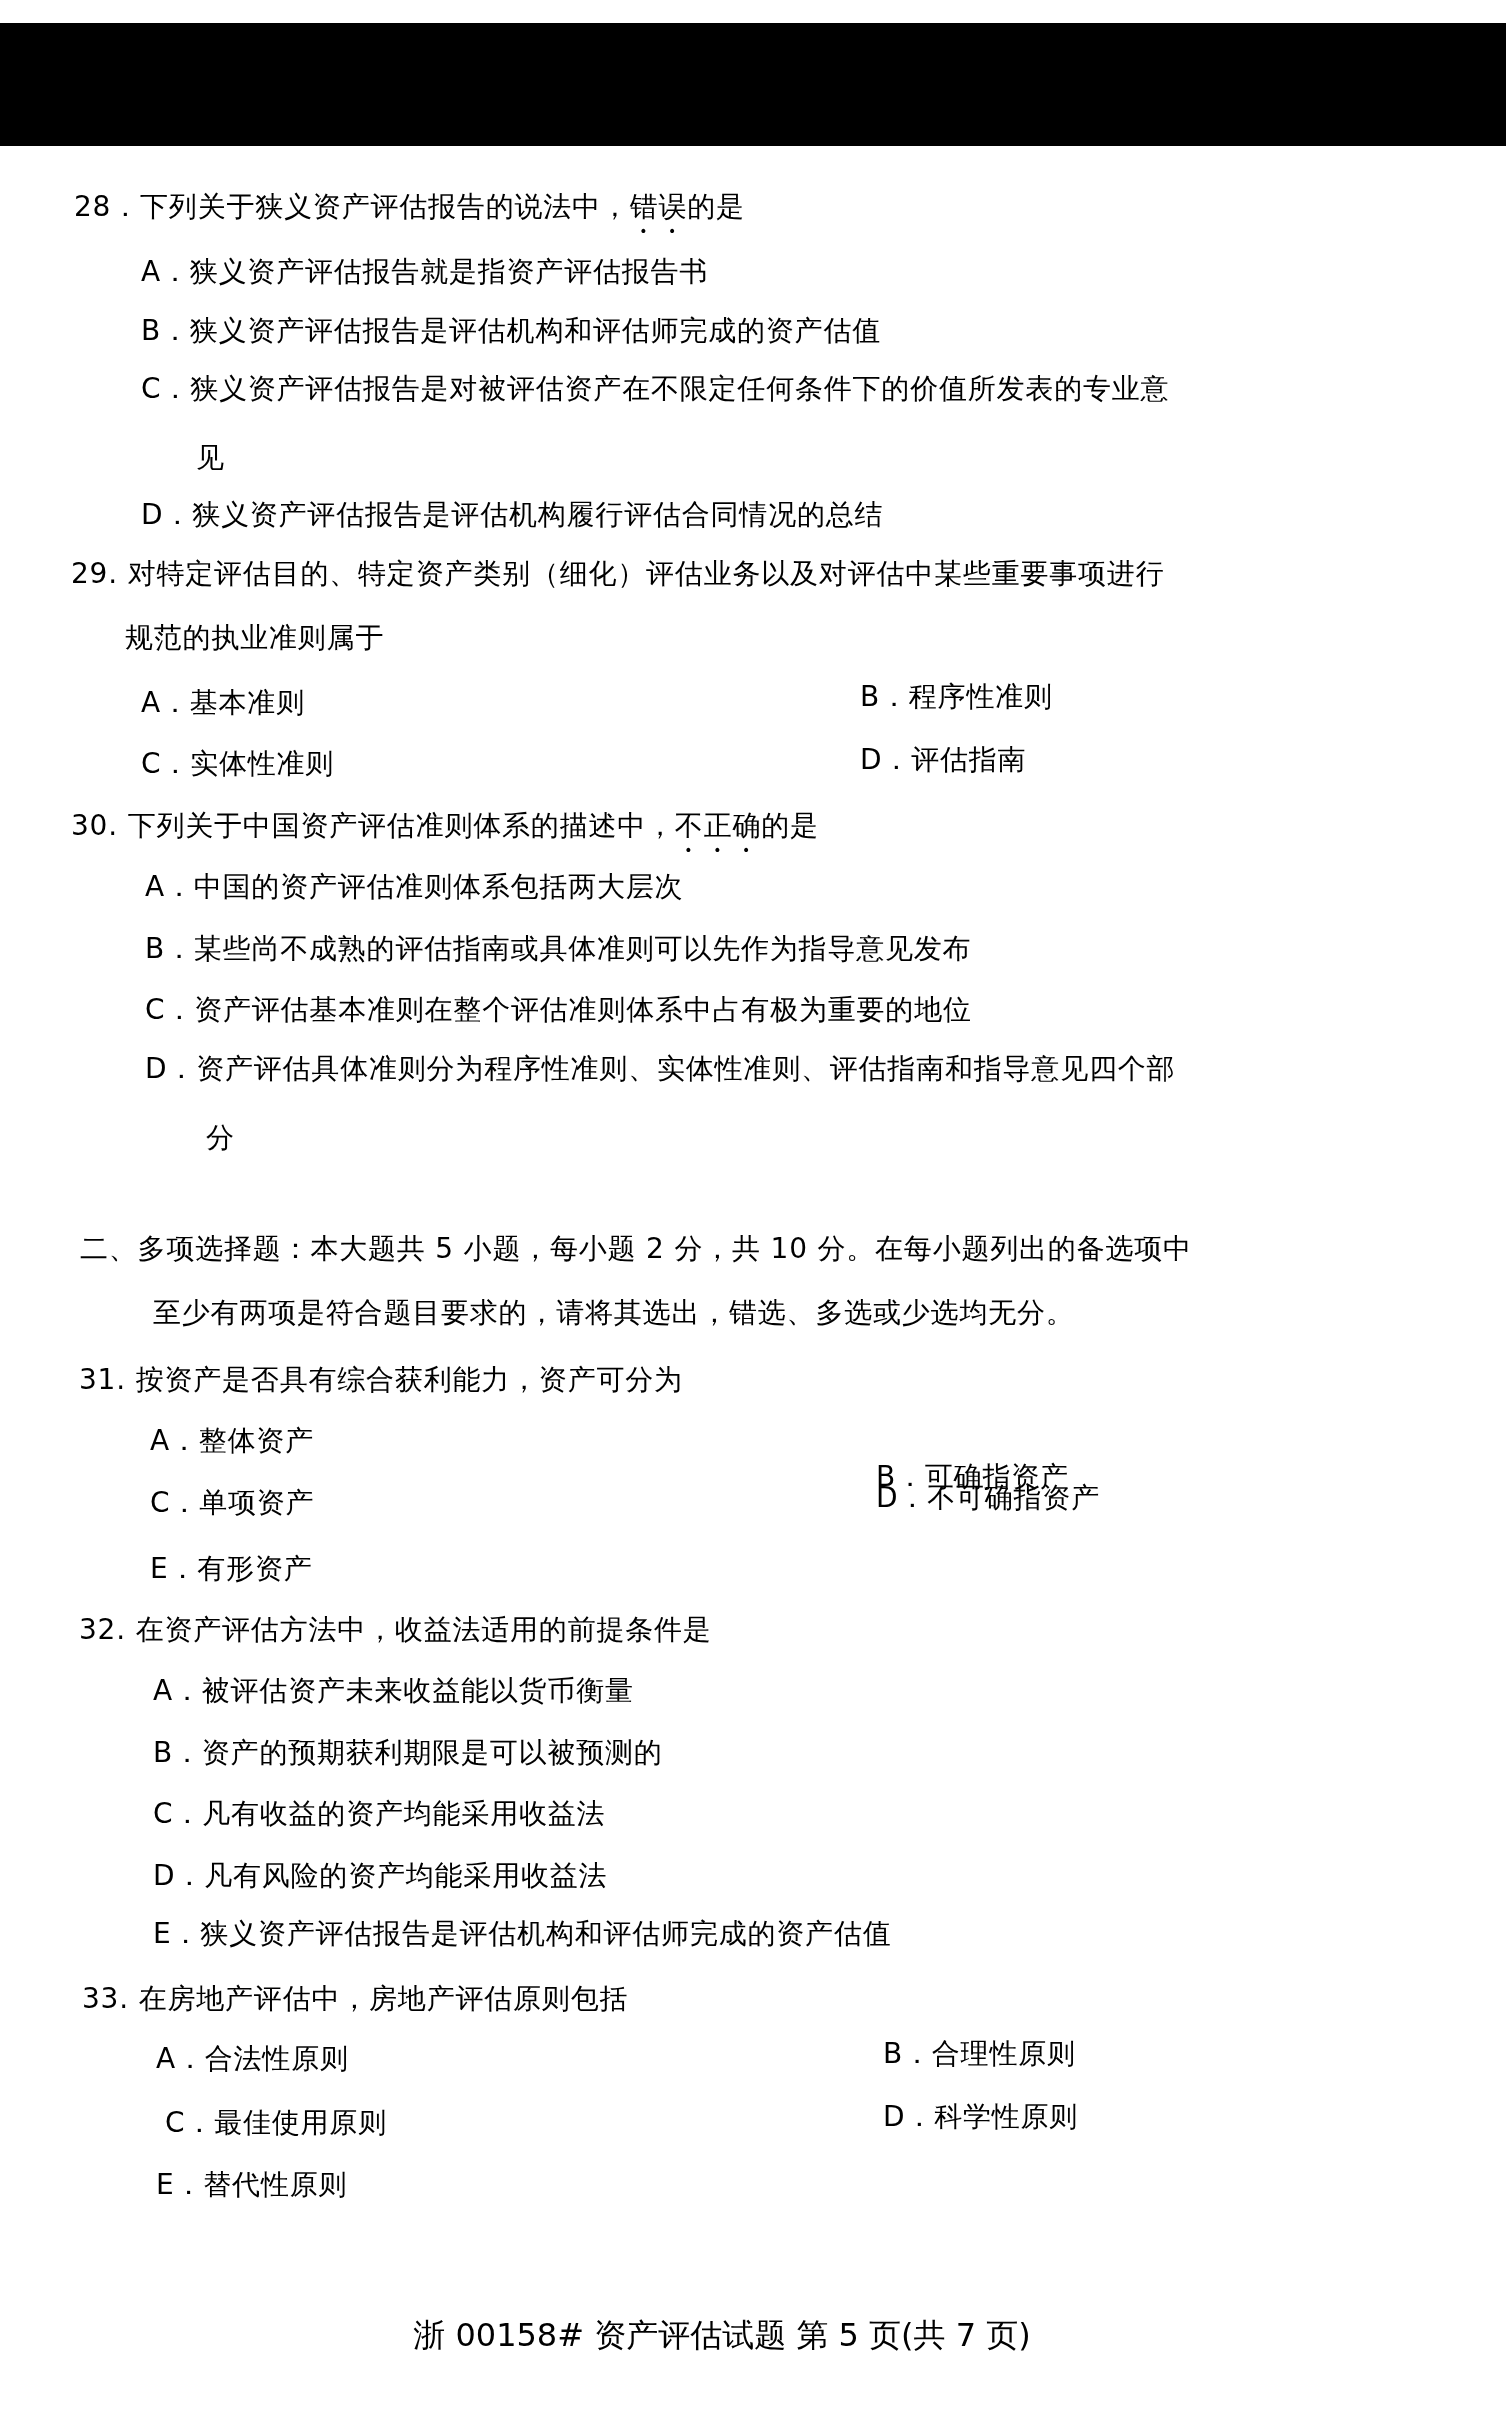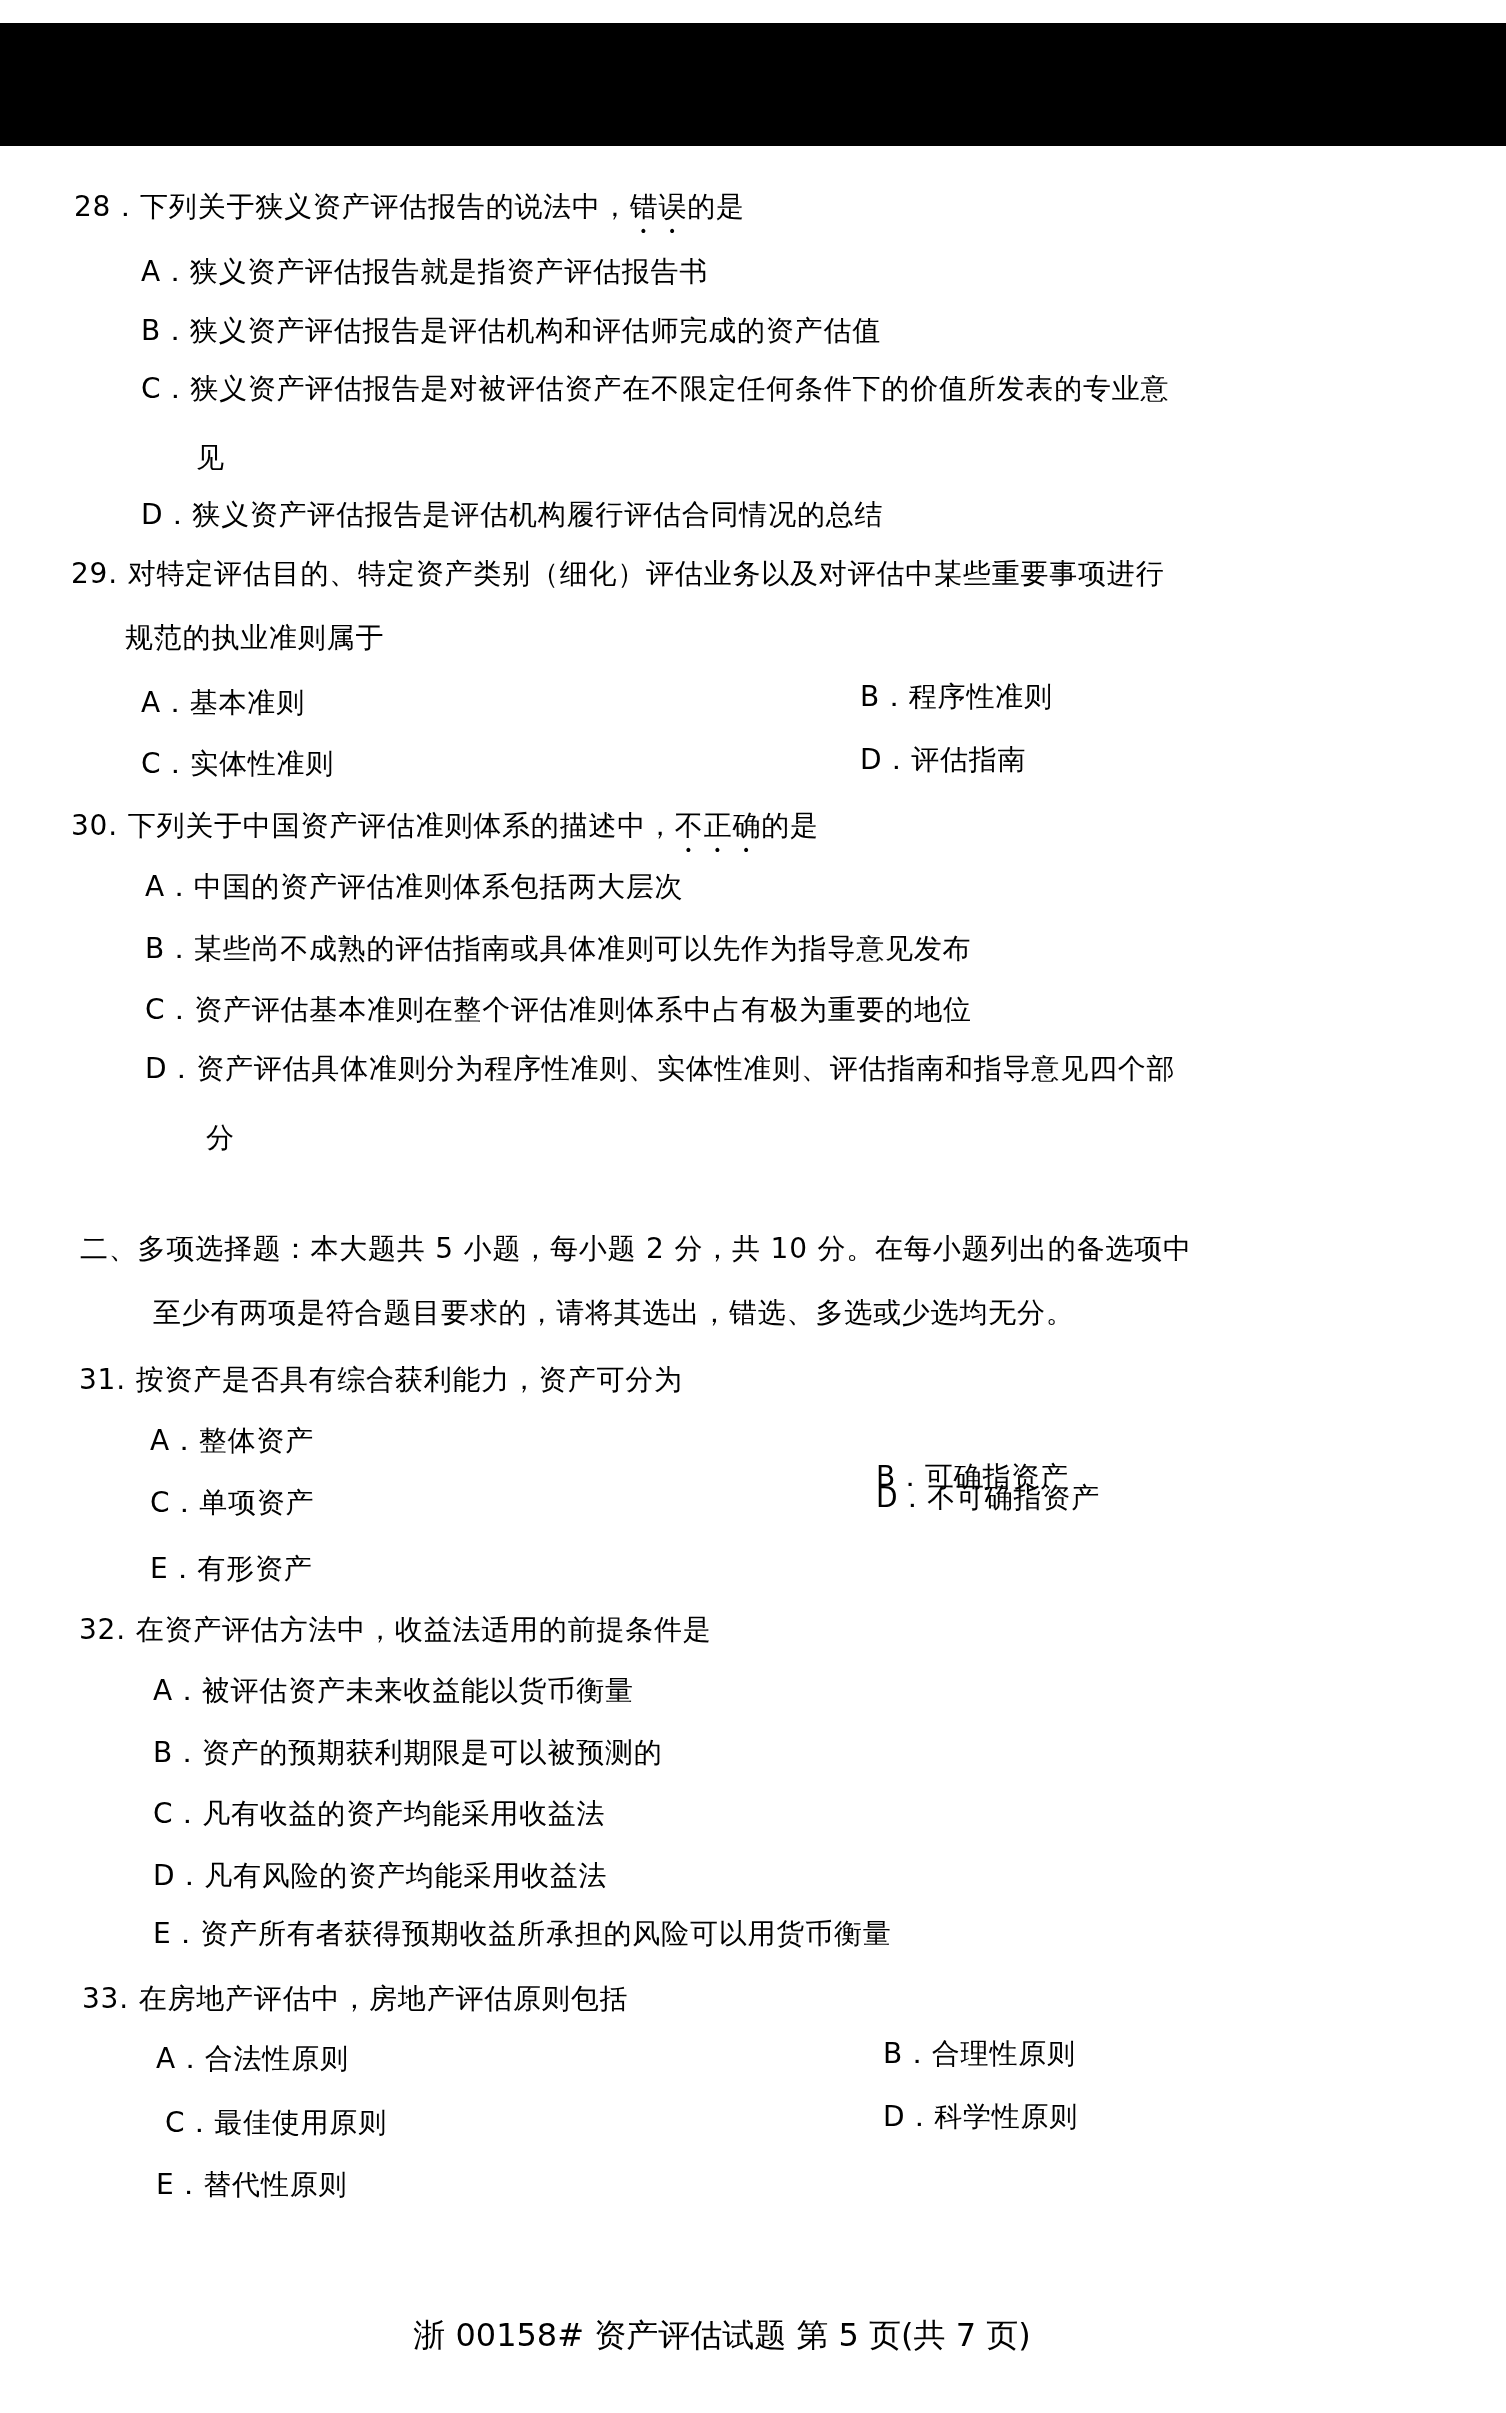--- a/index.html
+++ b/index.html
@@ -44,21 +44,21 @@
 <div class="line" style="left:876px;top:1457px;">B．可确指资产</div>
 <div class="line" style="left:150px;top:1483px;">C．单项资产</div>
 <div class="line" style="left:876px;top:1478px;">D．不可确指资产</div>
 <div class="line" style="left:150px;top:1549px;">E．有形资产</div>
 
 <div class="line" style="left:79px;top:1610px;">32. 在资产评估方法中，收益法适用的前提条件是</div>
 <div class="line" style="left:153px;top:1671px;">A．被评估资产未来收益能以货币衡量</div>
 <div class="line" style="left:153px;top:1733px;">B．资产的预期获利期限是可以被预测的</div>
 <div class="line" style="left:153px;top:1794px;">C．凡有收益的资产均能采用收益法</div>
 <div class="line" style="left:153px;top:1856px;">D．凡有风险的资产均能采用收益法</div>
-<div class="line" style="left:153px;top:1914px;">E．资产所有者获得预期收益所承担的风险可以用货币衡量</div>
+<div class="line" style="left:153px;top:1914px;">E．狭义资产评估报告是评估机构和评估师完成的资产估值</div>
 
 <div class="line" style="left:82px;top:1979px;">33. 在房地产评估中，房地产评估原则包括</div>
 <div class="line" style="left:156px;top:2039px;">A．合法性原则</div>
 <div class="line" style="left:883px;top:2034px;">B．合理性原则</div>
 <div class="line" style="left:156px;top:2103px;margin-left:9px;">C．最佳使用原则</div>
 <div class="line" style="left:883px;top:2097px;">D．科学性原则</div>
 <div class="line" style="left:156px;top:2165px;">E．替代性原则</div>
 
 <div class="footer">浙 00158# 资产评估试题 第 5 页(共 7 页)</div>
 

